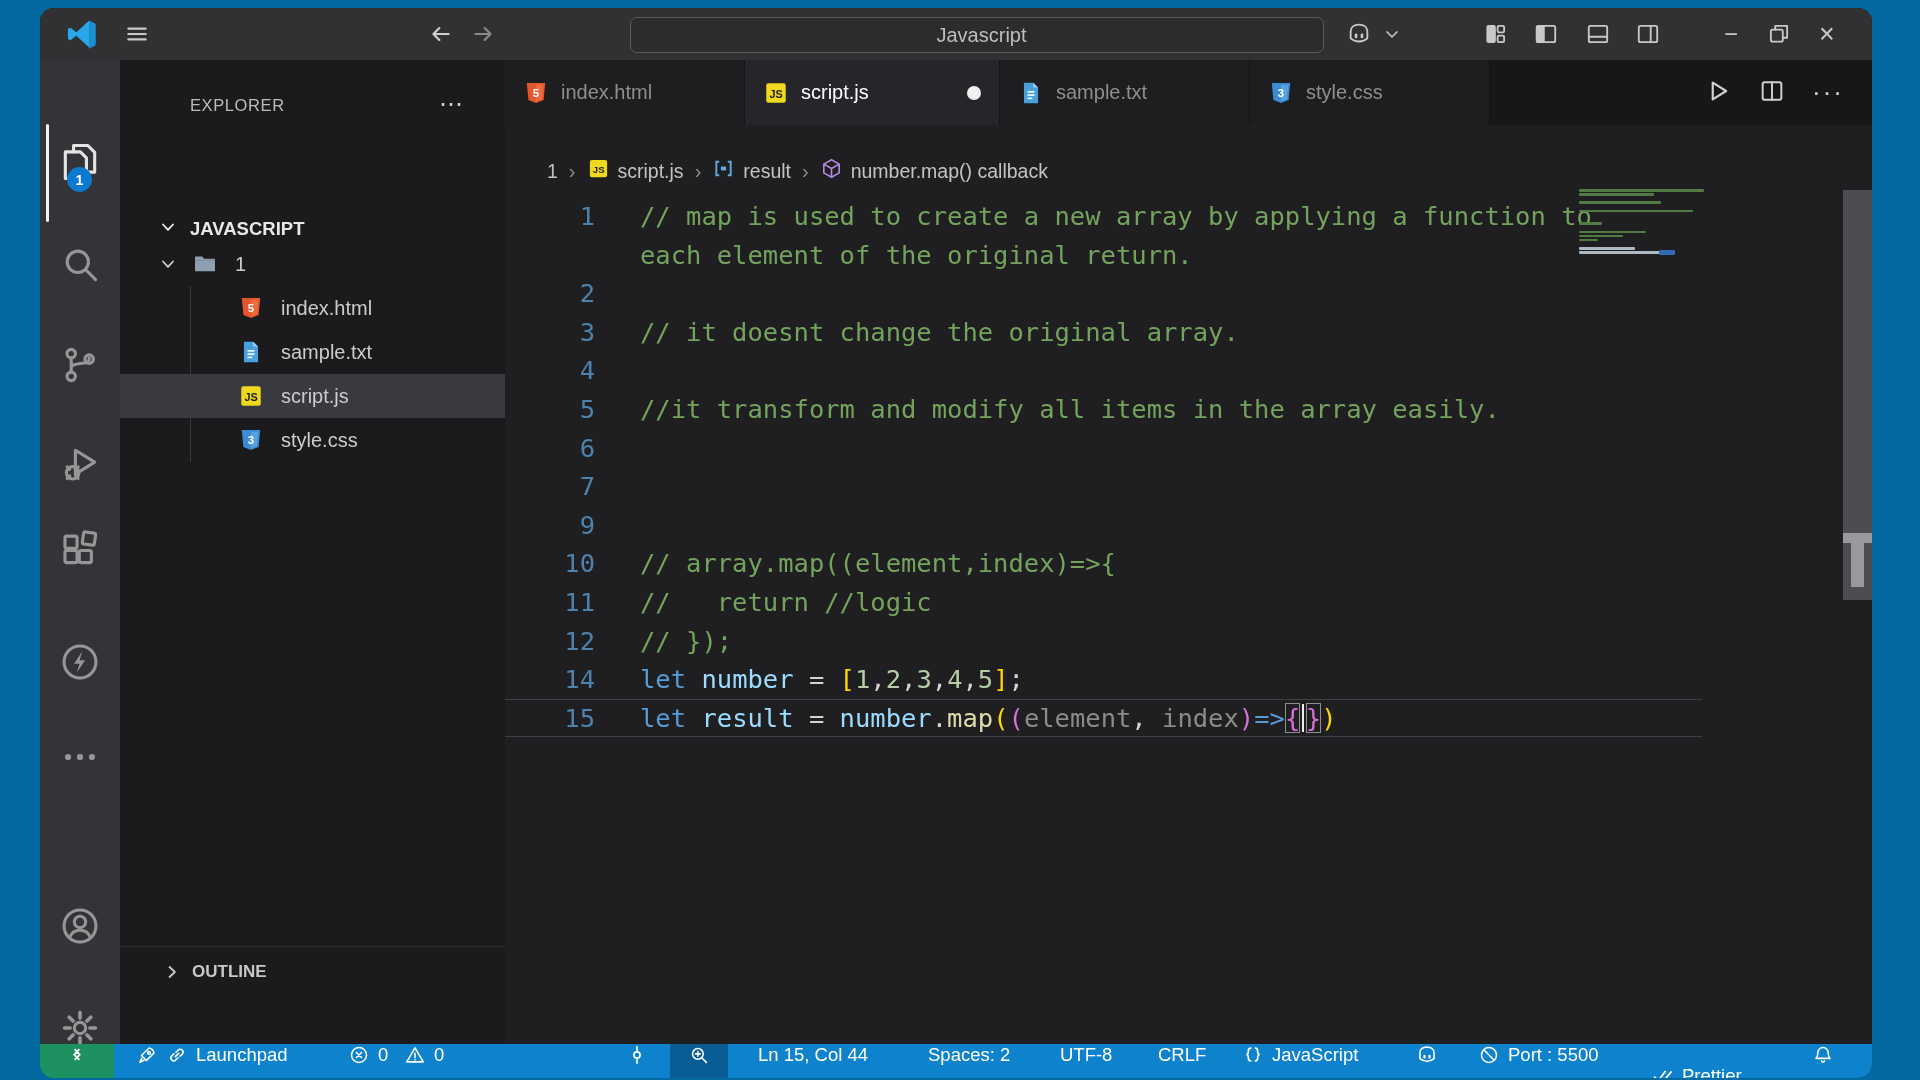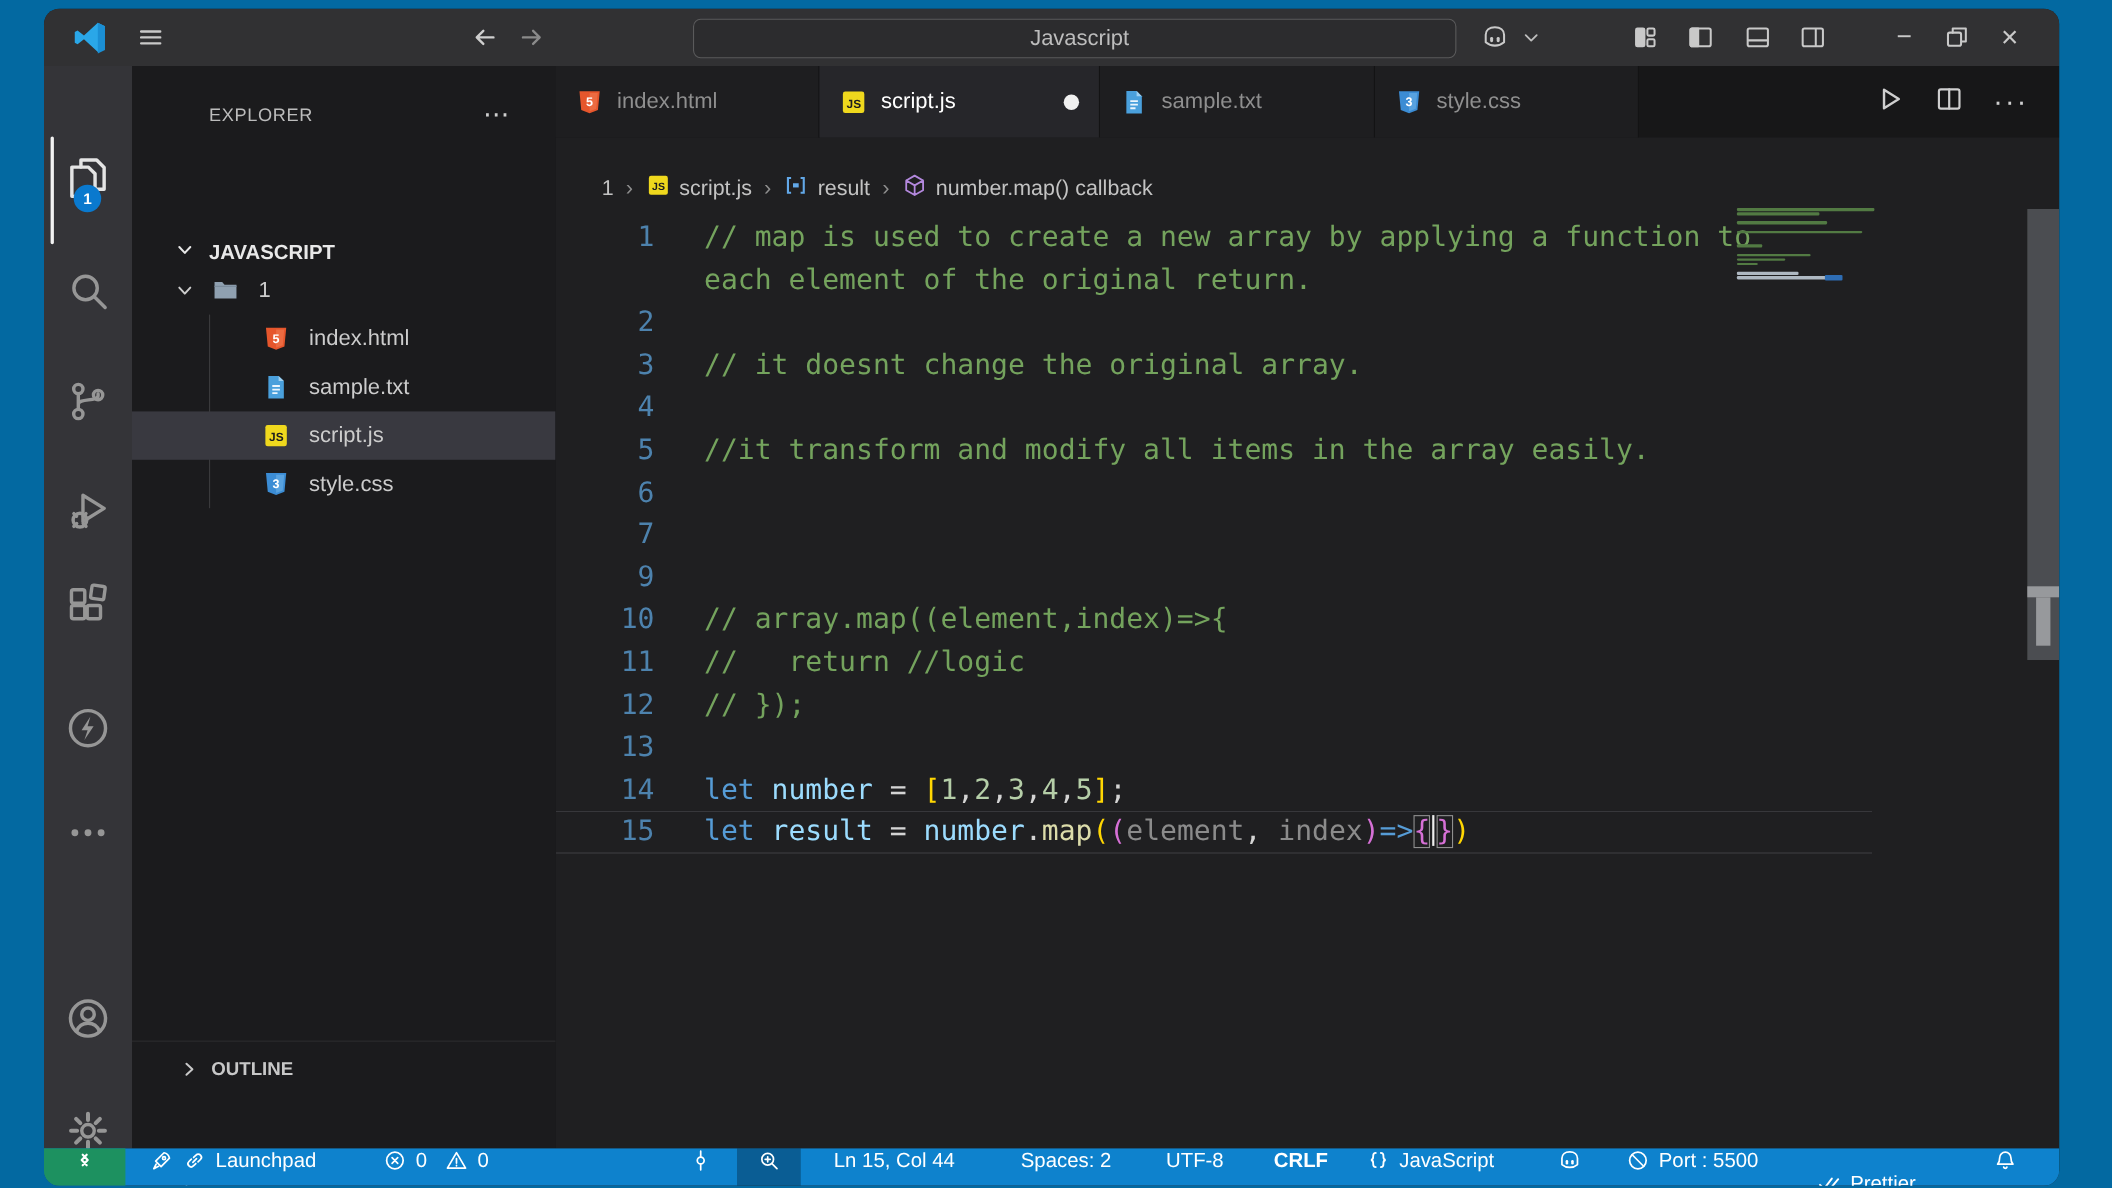--- a/index.html
+++ b/index.html
@@ -114,21 +114,21 @@
   .sb-item.boxed{background:rgba(0,0,0,.28);justify-content:center;}
   #sb-remote{left:0;width:74px;}
   #sb-launchpad{left:96px;}
   #sb-errors{left:308px;}
   #sb-warnings{left:364px;}
   #sb-focus{left:586px;}
   #sb-zoom{left:630px;width:58px;}
   #sb-cursor-position{left:718px;}
   #sb-indentation{left:888px;}
   #sb-encoding{left:1020px;}
-  #sb-eol{left:1118px;font-weight:bold;}
+  #sb-eol{left:1118px;}
   #sb-language{left:1202px;}
   #sb-copilot{left:1376px;}
   #sb-port{left:1438px;}
   #sb-prettier{left:1612px;margin-top:21px;}
   #sb-notifications{left:1772px;}
 </style>
 </head>
 <body>
 
 <div class="stage">
@@ -447,21 +447,20 @@
           <div class="code-row"><span class="ln">2</span><span class="lc"></span></div>
           <div class="code-row"><span class="ln">3</span><span class="lc"><span class="tok-c">// it doesnt change the original array.</span></span></div>
           <div class="code-row"><span class="ln">4</span><span class="lc"></span></div>
           <div class="code-row"><span class="ln">5</span><span class="lc"><span class="tok-c">//it transform and modify all items in the array easily.</span></span></div>
           <div class="code-row"><span class="ln">6</span><span class="lc"></span></div>
           <div class="code-row"><span class="ln">7</span><span class="lc"></span></div>
           <div class="code-row"><span class="ln">9</span><span class="lc"></span></div>
           <div class="code-row"><span class="ln">10</span><span class="lc"><span class="tok-c">// array.map((element,index)=&gt;{</span></span></div>
           <div class="code-row"><span class="ln">11</span><span class="lc"><span class="tok-c">//   return //logic</span></span></div>
           <div class="code-row"><span class="ln">12</span><span class="lc"><span class="tok-c">// });</span></span></div>
-          <div class="code-row"><span class="ln">13</span><span class="lc"></span></div>
           <div class="code-row"><span class="ln">14</span><span class="lc"><span class="tok-k">let</span><span class="tok-p"> </span><span class="tok-v">number</span><span class="tok-p"> = </span><span class="tok-b1">[</span><span class="tok-n">1</span><span class="tok-p">,</span><span class="tok-n">2</span><span class="tok-p">,</span><span class="tok-n">3</span><span class="tok-p">,</span><span class="tok-n">4</span><span class="tok-p">,</span><span class="tok-n">5</span><span class="tok-b1">]</span><span class="tok-p">;</span></span></div>
           <div class="code-row current"><span class="ln">15</span><span class="lc"><span class="tok-k">let</span><span class="tok-p"> </span><span class="tok-v">result</span><span class="tok-p"> = </span><span class="tok-v">number</span><span class="tok-p">.</span><span class="tok-m">map</span><span class="tok-b1">(</span><span class="tok-b2">(</span><span class="tok-prm">element</span><span class="tok-p">, </span><span class="tok-prm">index</span><span class="tok-b2">)</span><span class="tok-k">=&gt;</span><span class="tok-bx">{</span><span class="cursor"></span><span class="tok-bx">}</span><span class="tok-b1">)</span></span></div>
         </div>
       <div class="minimap" id="minimap">
           <div class="mm-row" style="top: 0px; left: 0px; width: 125px; background: rgb(82, 122, 67);"></div>
           <div class="mm-row" style="top: 4.15px; left: 0px; width: 74.5px; background: rgb(82, 122, 67);"></div>
           <div class="mm-row" style="top: 12.45px; left: 0px; width: 82.1px; background: rgb(82, 122, 67);"></div>
           <div class="mm-row" style="top: 20.75px; left: 0px; width: 114.4px; background: rgb(82, 122, 67);"></div>
           <div class="mm-row" style="top: 33.2px; left: 0px; width: 23.2px; background: rgb(82, 122, 67);"></div>
           <div class="mm-row" style="top: 41.5px; left: 0px; width: 66.9px; background: rgb(82, 122, 67);"></div>

